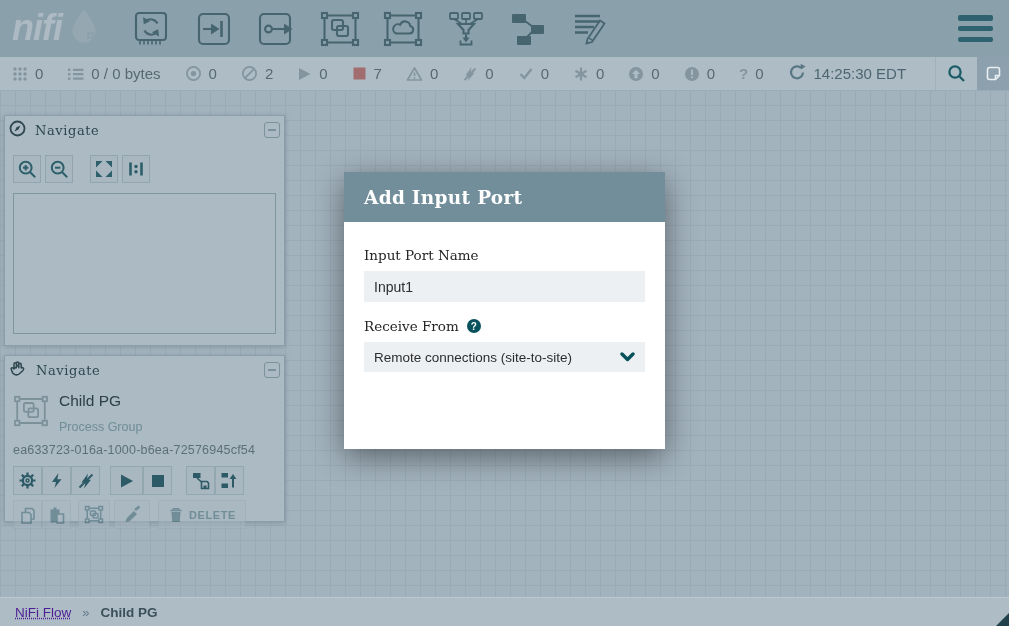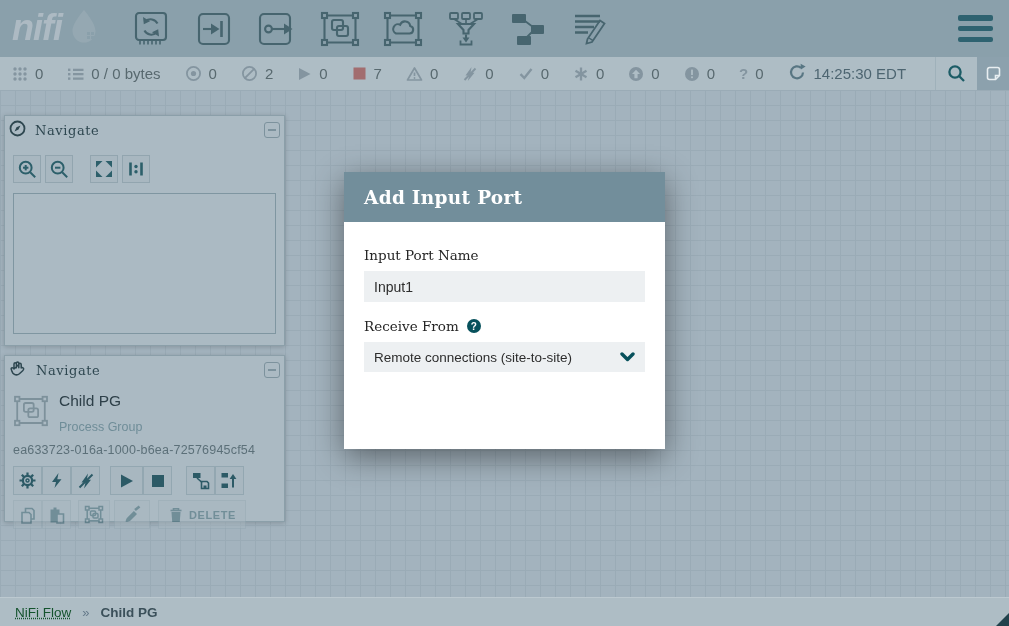--- a/index.html
+++ b/index.html
@@ -83,21 +83,21 @@
   .op-row2 { margin-top:5px; }
   .op-btn.disabled { opacity:.45; cursor:default; }
   .op-btn.delete { width:88px; }
   .delete-label { font-size:11px; font-weight:bold; letter-spacing:.6px; color:#2C5A66; }
   
   .breadcrumb-bar {
     position:absolute; left:0; bottom:0; width:100%; height:29px;
     background:#AEBDC5; border-top:1px solid #BCC9D0;
     display:flex; align-items:center; padding-left:15px; font-size:13.5px;
   }
-  .crumb-link { color:#14532d; text-decoration:underline dotted; cursor:pointer; }
+  .crumb-link { color:#4c1d95; text-decoration:underline dotted; cursor:pointer; }
   .crumb-sep { color:#64798A; margin:0 11px; font-size:13px; }
   .crumb-current { color:#3B505A; font-weight:bold; }
   
   .dialog {
     position:absolute; left:344px; top:82px; width:321px; height:277px;
     background:#fff; box-shadow:0 8px 30px rgba(0,0,0,.45);
   }
   .dlg-header { height:50px; background:#728E9B; display:flex; align-items:center; padding-left:20px; }
   .dlg-title { font-family:"DejaVu Serif", serif; font-weight:bold; font-size:18.5px;
     letter-spacing:.3px; color:#fff; }

